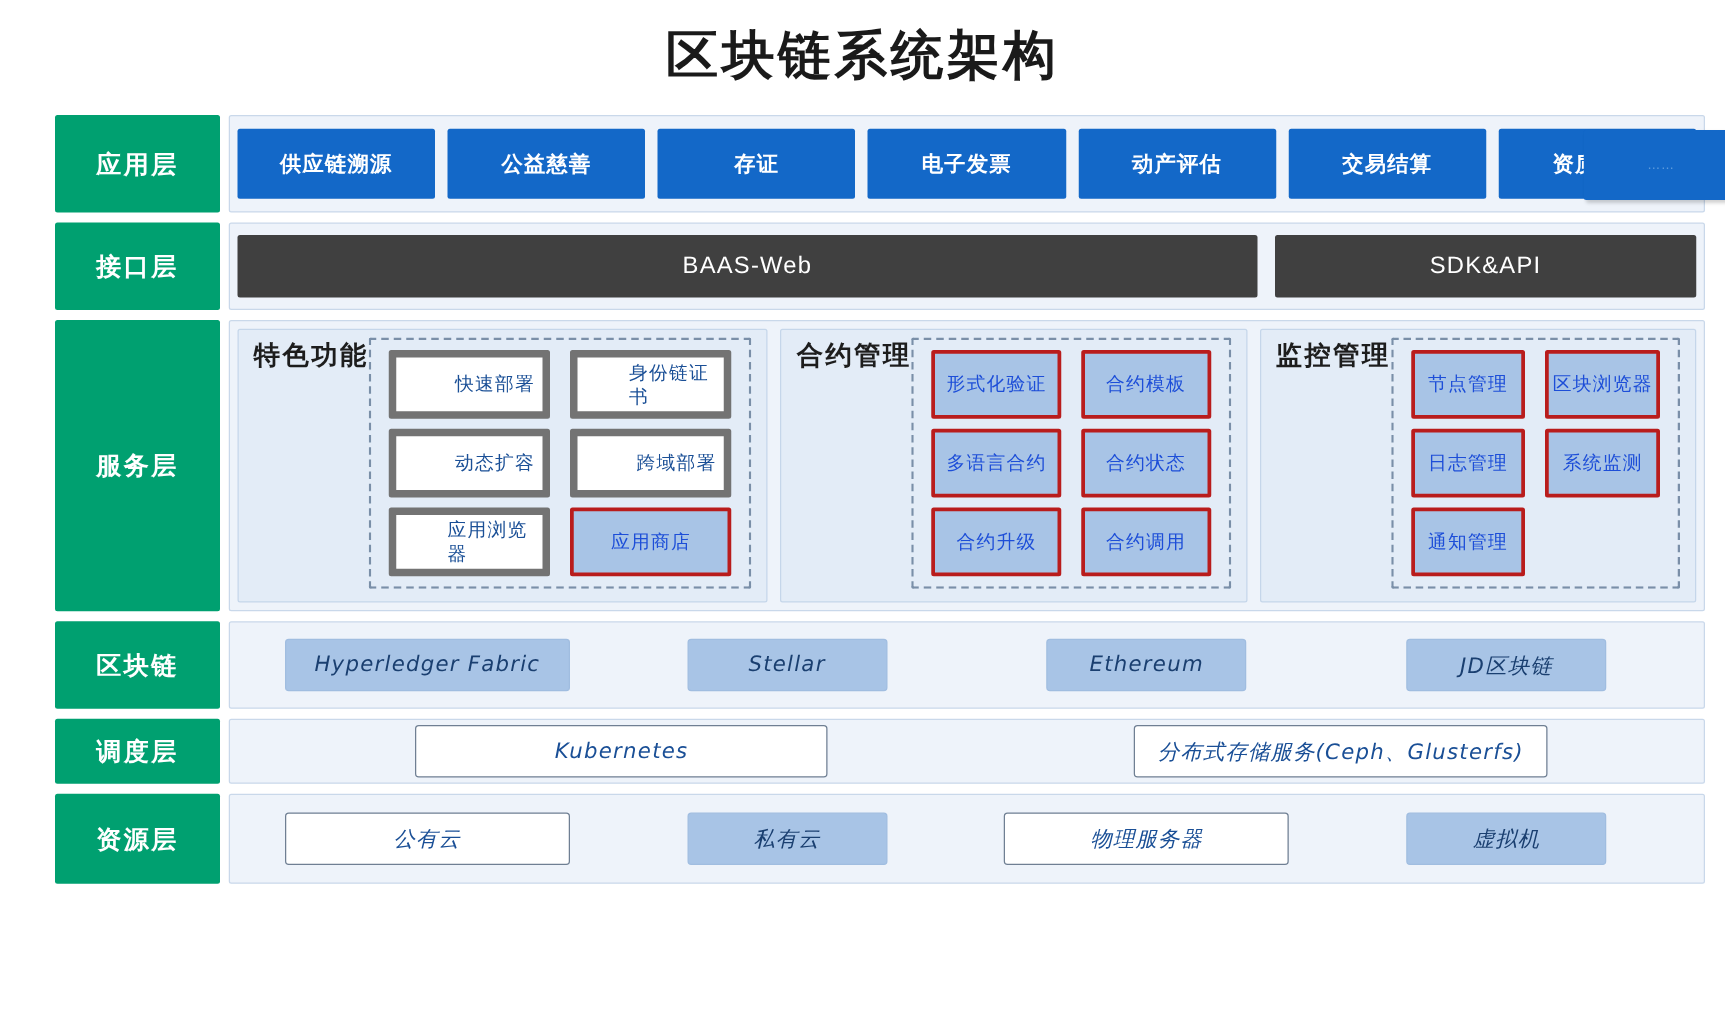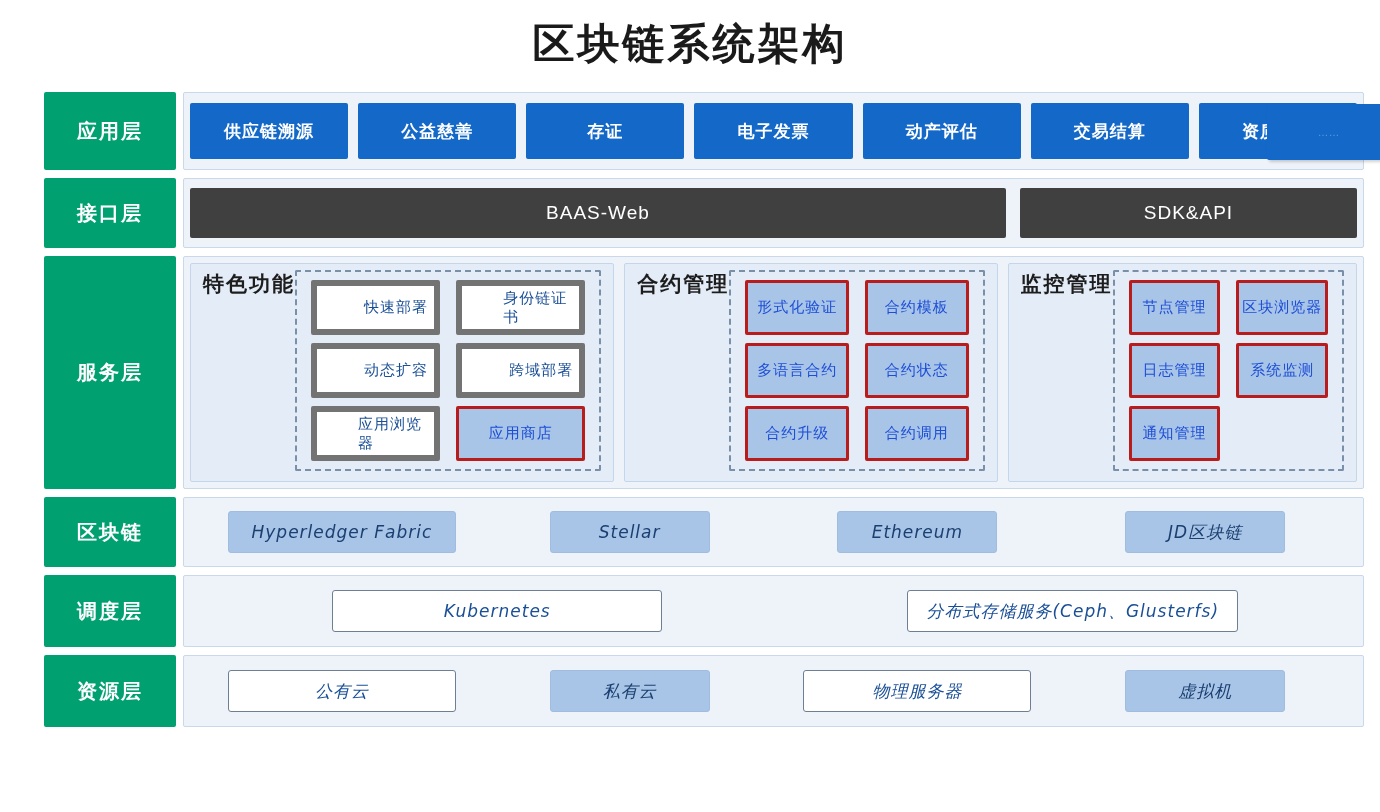--- a/index.html
+++ b/index.html
@@ -64,21 +64,21 @@
     display: flex;
     align-items: flex-end;
     position: relative;
   }
 
   
   .row-app    .layer-label, .row-app    .panel { height: 78px; }
   .row-iface  .layer-label, .row-iface  .panel { height: 70px; }
   .row-svc    .layer-label, .row-svc    .panel { height: 233px; }
   .row-chain  .layer-label, .row-chain  .panel { height: 70px; }
-  .row-sched  .layer-label, .row-sched  .panel { height: 72px; }
+  .row-sched  .layer-label, .row-sched  .panel { height: 52px; }
   .row-res    .layer-label, .row-res    .panel { height: 72px; }
 
   
   .app-strip {
     display: flex;
     width: 100%;
     height: 100%;
     align-items: center;
     padding: 0 6px;
     box-sizing: border-box;

